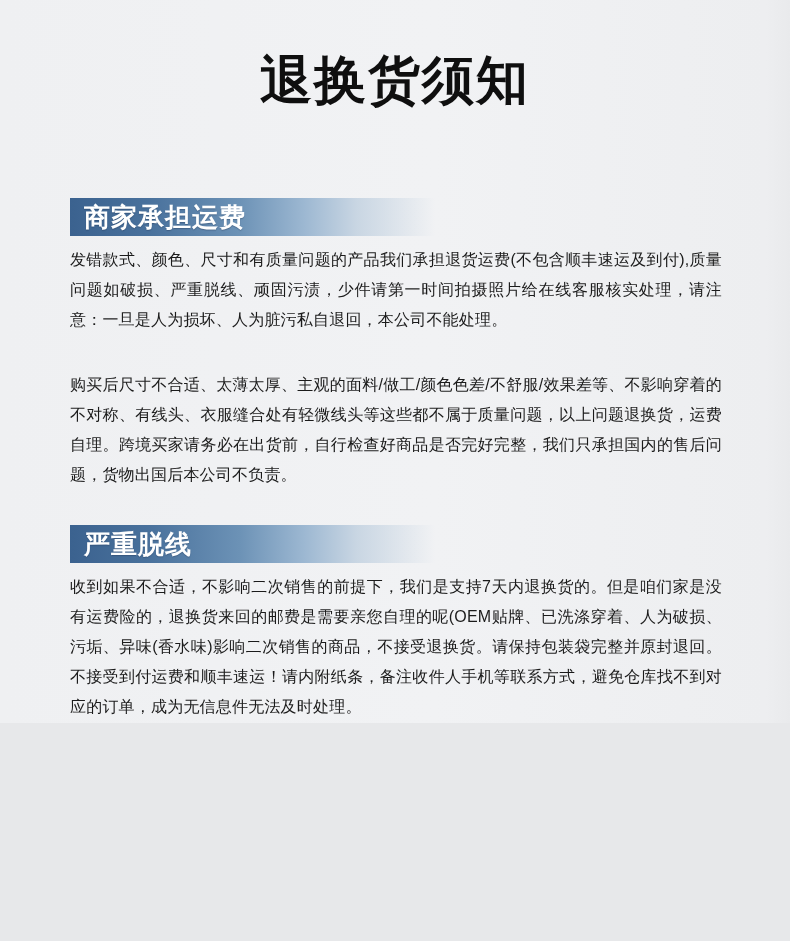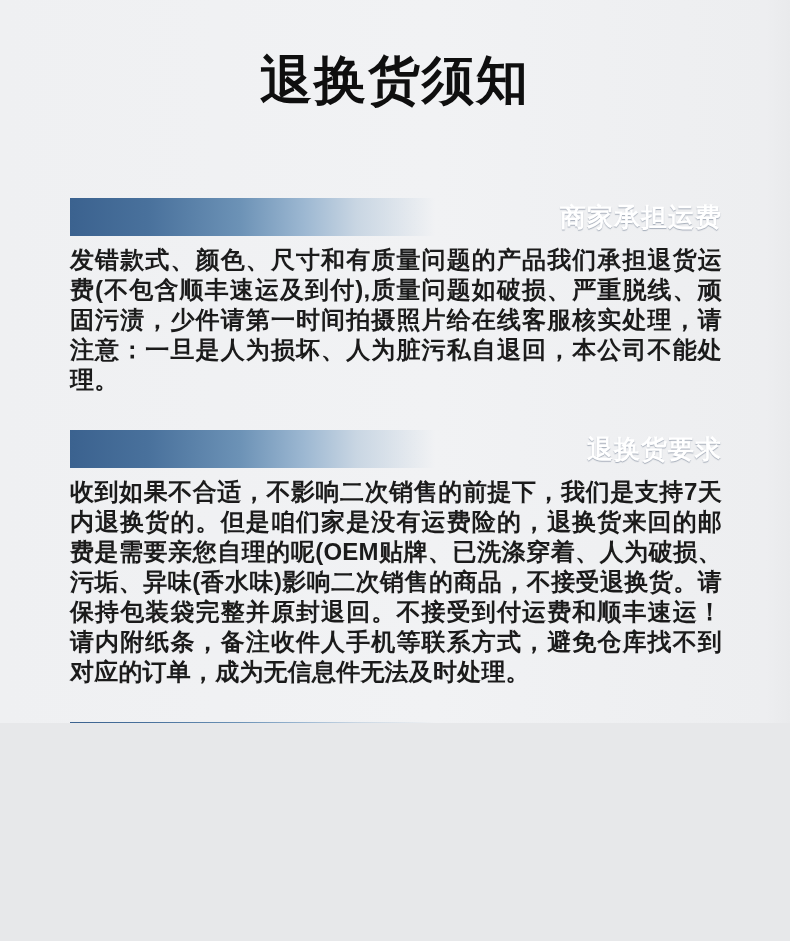--- a/index.html
+++ b/index.html
@@ -50,27 +50,26 @@
     font-weight: 700;
     letter-spacing: 1px;
     background: linear-gradient(90deg,
       var(--bar-start) 0%,
       #49719c 12%,
       var(--bar-mid) 26%,
       #9db8d2 36%,
       var(--bar-light) 44%,
       rgba(239, 240, 242, 0) 56%);
     text-shadow: 0 1px 1px rgba(30, 50, 80, 0.35);
-    text-align: right;
   }
 
   .sec-body {
-    font-size: 24px;
+    font-size: 16px;
     line-height: 30px;
-    font-weight: 700;
+    font-weight: 400;
     color: var(--ink);
     text-align: justify;
     text-justify: inter-ideograph;
     letter-spacing: 0.2px;
   }
 </style>
 </head>
 <body>
 
 <div class="page">
@@ -78,24 +77,25 @@
   <h1 class="page-title">退换货须知</h1>
 
   <div class="content">
 
     <div class="section">
       <div class="sec-header">商家承担运费</div>
       <div class="sec-body">发错款式、颜色、尺寸和有质量问题的产品我们承担退货运费(不包含顺丰速运及到付),质量问题如破损、严重脱线、顽固污渍，少件请第一时间拍摄照片给在线客服核实处理，请注意：一旦是人为损坏、人为脏污私自退回，本公司不能处理。</div>
     </div>
 
     <div class="section">
+      <div class="sec-body">购买后尺寸不合适、太薄太厚、主观的面料/做工/颜色色差/不舒服/效果差等、不影响穿着的不对称、有线头、衣服缝合处有轻微线头等这些都不属于质量问题，以上问题退换货，运费自理。跨境买家请务必在出货前，自行检查好商品是否完好完整，我们只承担国内的售后问题，货物出国后本公司不负责。</div>
     </div>
 
     <div class="section">
-      <div class="sec-header">退换货要求</div>
+      <div class="sec-header">严重脱线</div>
       <div class="sec-body">收到如果不合适，不影响二次销售的前提下，我们是支持7天内退换货的。但是咱们家是没有运费险的，退换货来回的邮费是需要亲您自理的呢(OEM贴牌、已洗涤穿着、人为破损、污垢、异味(香水味)影响二次销售的商品，不接受退换货。请保持包装袋完整并原封退回。不接受到付运费和顺丰速运！请内附纸条，备注收件人手机等联系方式，避免仓库找不到对应的订单，成为无信息件无法及时处理。</div>
     </div>
 
     <div class="section">
       <div class="sec-header">买家承担运费</div>
 
     </div>
 
   </div>
 </div>

